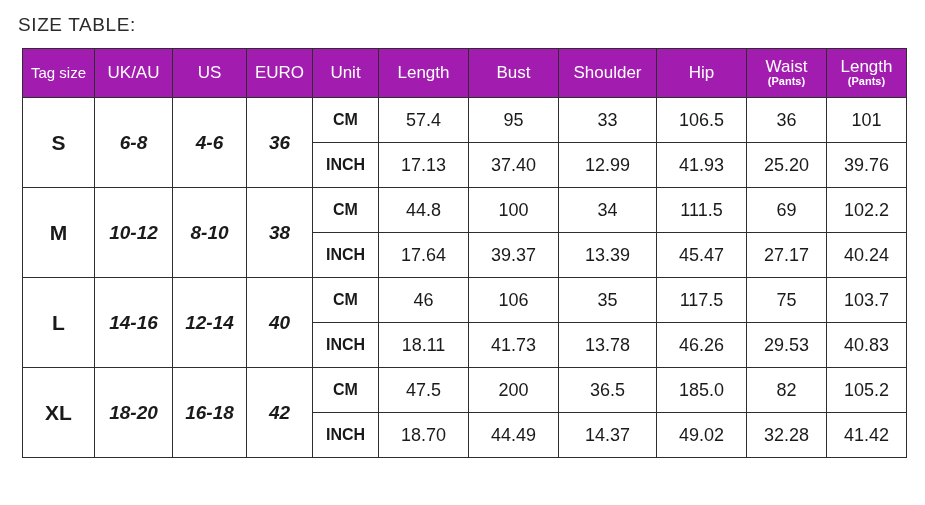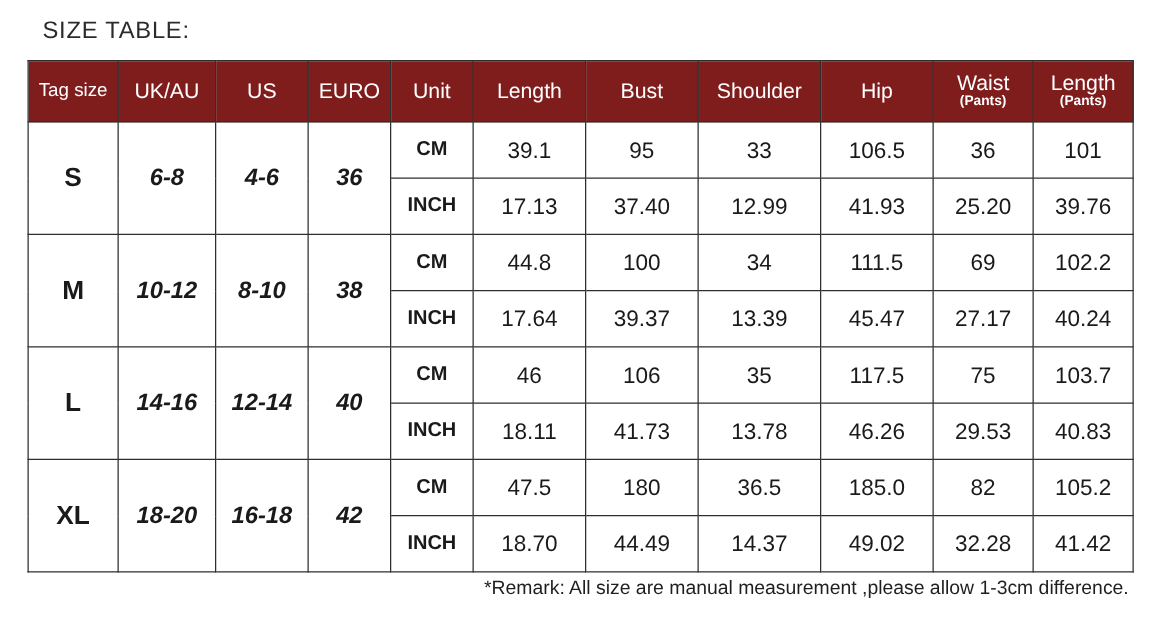--- a/index.html
+++ b/index.html
@@ -16,21 +16,21 @@
   }
   .page {
     position: relative;
     width: 925px;
     height: 505px;
     box-sizing: border-box;
     padding: 0;
   }
   .title {
     position: absolute;
-    left: 34px;
+    left: 18px;
     top: 14px;
     font-size: 19px;
     letter-spacing: 0.6px;
     color: #2b2b2b;
     font-weight: 400;
   }
   table.size-table {
     position: absolute;
     left: 22px;
     top: 48px;
@@ -38,21 +38,21 @@
     border-collapse: collapse;
     table-layout: fixed;
   }
   table.size-table td, table.size-table th {
     border: 1px solid #2e2e2e;
     text-align: center;
     vertical-align: middle;
     font-weight: 500;
   }
   thead th {
-    background: #7f1d1d;
+    background: #a21caf;
     color: #ffffff;
     height: 44px;
     font-size: 17px;
     font-weight: 600;
     padding: 2px 2px;
     line-height: 1.05;
   }
   thead th.small {
     font-size: 15px;
   }
@@ -145,21 +145,21 @@
       </tr>
     </thead>
     <tbody>
 
       <tr>
         <td class="size-cell" rowspan="2">S</td>
         <td class="span-cell" rowspan="2">6-8</td>
         <td class="span-cell" rowspan="2">4-6</td>
         <td class="span-cell" rowspan="2">36</td>
         <td class="unit-cell">CM</td>
-        <td>39.1</td>
+        <td>57.4</td>
         <td>95</td>
         <td>33</td>
         <td>106.5</td>
         <td>36</td>
         <td>101</td>
       </tr>
       <tr>
         <td class="unit-cell">INCH</td>
         <td>17.13</td>
         <td>37.40</td>
@@ -215,34 +215,33 @@
         <td>40.83</td>
       </tr>
 
       <tr>
         <td class="size-cell" rowspan="2">XL</td>
         <td class="span-cell" rowspan="2">18-20</td>
         <td class="span-cell" rowspan="2">16-18</td>
         <td class="span-cell" rowspan="2">42</td>
         <td class="unit-cell">CM</td>
         <td>47.5</td>
-        <td>180</td>
+        <td>200</td>
         <td>36.5</td>
         <td>185.0</td>
         <td>82</td>
         <td>105.2</td>
       </tr>
       <tr>
         <td class="unit-cell">INCH</td>
         <td>18.70</td>
         <td>44.49</td>
         <td>14.37</td>
         <td>49.02</td>
         <td>32.28</td>
         <td>41.42</td>
       </tr>
 
     </tbody>
   </table>
 
-  <div class="remark">*Remark: All size are manual measurement ,please allow 1-3cm difference.</div>
 
 </div>
 
 </body></html>

